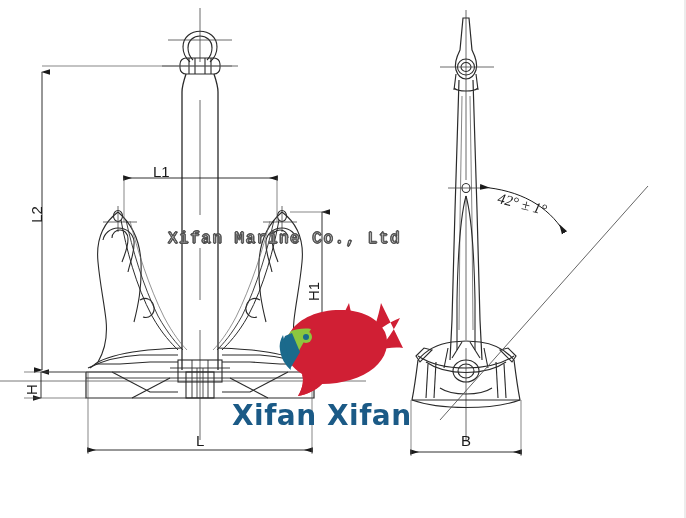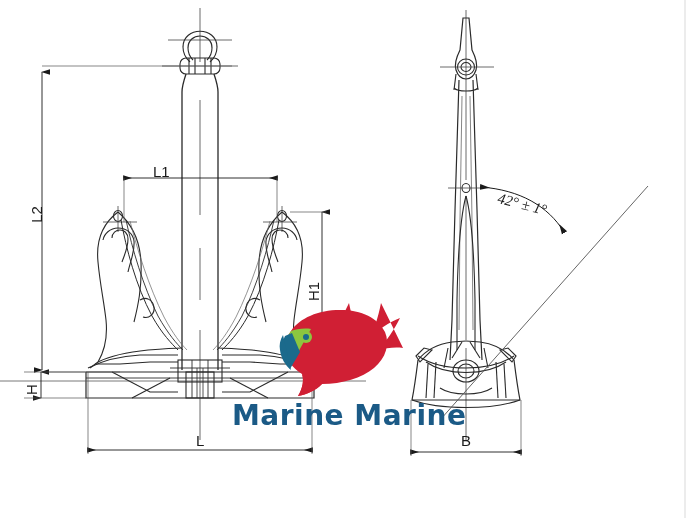--- a/index.html
+++ b/index.html
@@ -302,30 +302,31 @@
 
       <path d="M302,374 C304,380 303,388 298,396 C308,394 316,390 322,384
                C314,382 307,379 302,374 Z" fill="#d01f34"></path>
 
       <circle cx="306" cy="337" r="6" fill="#8cc63f"></circle>
       <circle cx="306" cy="337" r="3" fill="#1b6a8c"></circle>
     </g>
 
   </svg>
 
+  <div class="wm-text" style="left:168px; top:230px;">Xifan Marine Co., Ltd</div>
 
   <div class="dim-label rot90" style="left:28px; top:206px;">L2</div>
 
   <div class="dim-label" style="left:153px; top:163px;">L1</div>
 
   <div class="dim-label rot90" style="left:304px; top:283px;">H1</div>
 
   <div class="dim-label rot90" style="left:26px; top:381px;">H</div>
 
   <div class="dim-label" style="left:196px; top:432px;">L</div>
 
   <div class="dim-label" style="left:461px; top:432px;">B</div>
 
   <div class="angle-label" style="left:497px; top:196px; transform: rotate(14deg);">42° ± 1°</div>
 
-  <div class="brand-word">Marine Marine</div>
+  <div class="brand-word">Xifan Xifan</div>
 
 </div>
 
 </body></html>

